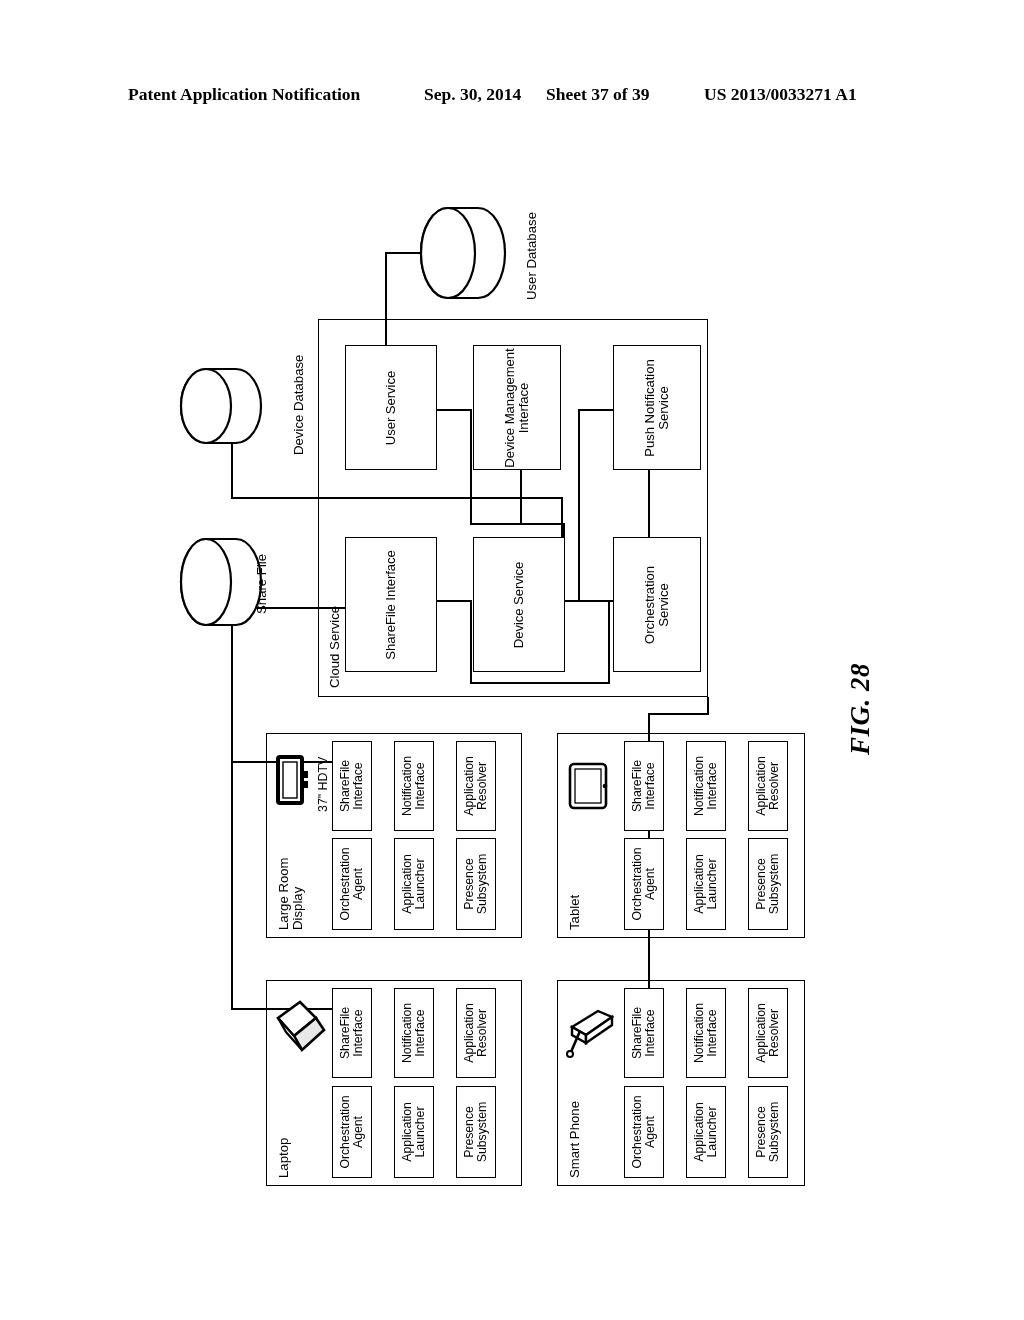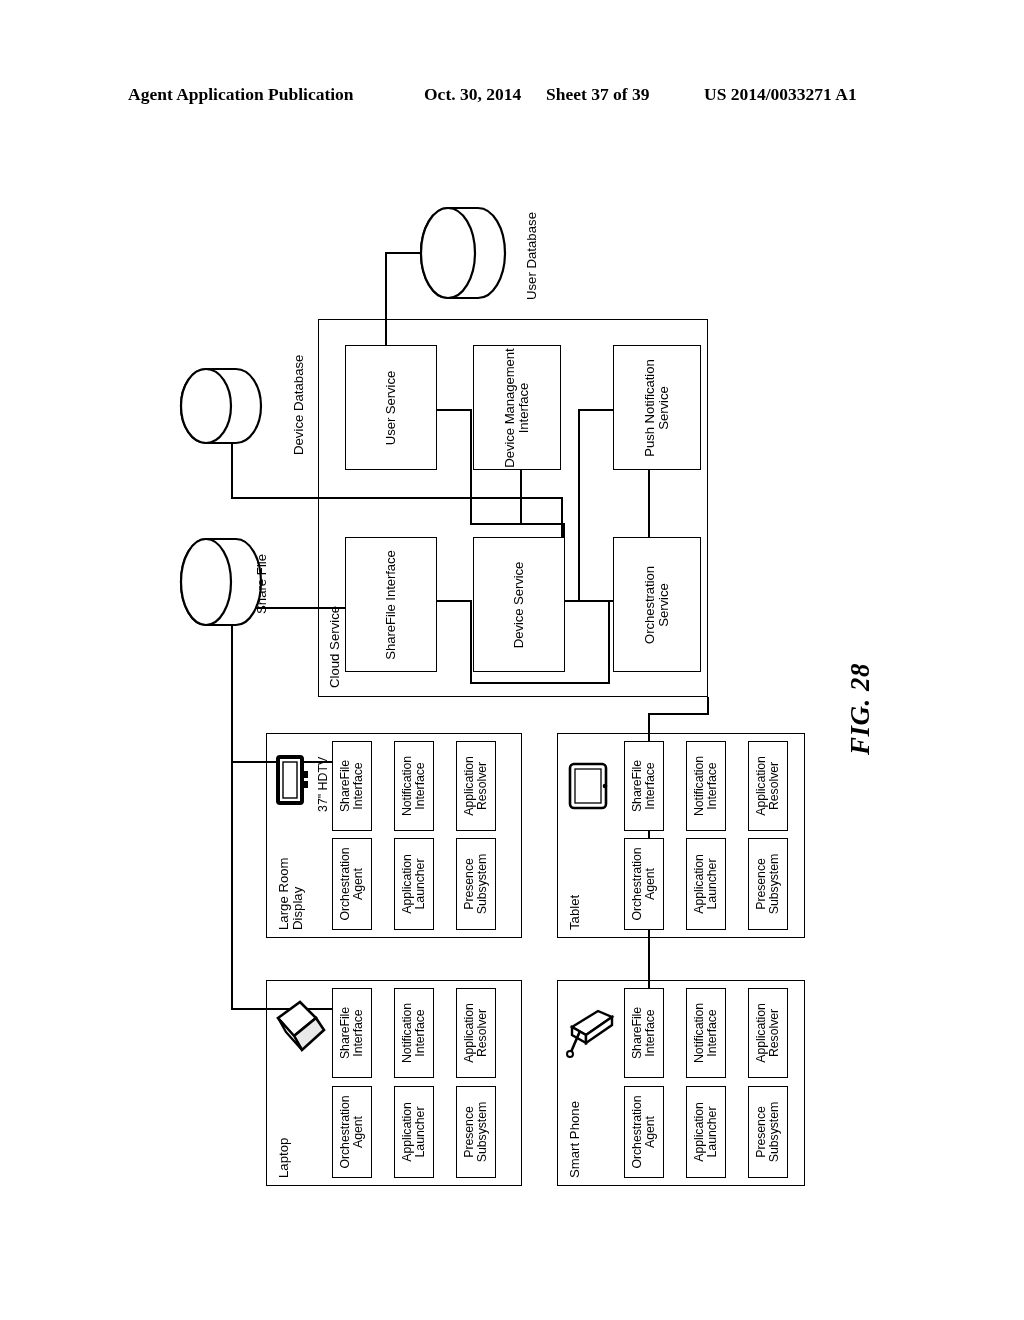--- a/index.html
+++ b/index.html
@@ -106,24 +106,24 @@
   .cyl svg { display: block; overflow: visible; }
 
   
   .glyph { position: absolute; }
   .glyph svg { display: block; overflow: visible; }
 </style>
 </head>
 <body>
 
 <div id="page-header">
-  <span class="hdr-pub">Agent Application Publication</span>
-  <span class="hdr-date">Oct. 30, 2014</span>
+  <span class="hdr-pub">Patent Application Notification</span>
+  <span class="hdr-date">Sep. 30, 2014</span>
   <span class="hdr-sheet">Sheet 37 of 39</span>
-  <span class="hdr-num">US 2014/0033271 A1</span>
+  <span class="hdr-num">US 2013/0033271 A1</span>
 </div>
 
 <div id="figure">
 
   <div class="fig-label" style="left:845px; top:755px;">FIG. 28</div>
 
   <div class="ln h" style="left:385px; top:252px; width:62px;"></div>
   <div class="ln v" style="left:385px; top:252px; height:94px;"></div>
 
   <div class="ln v" style="left:231px; top:437px; height:62px;"></div>

